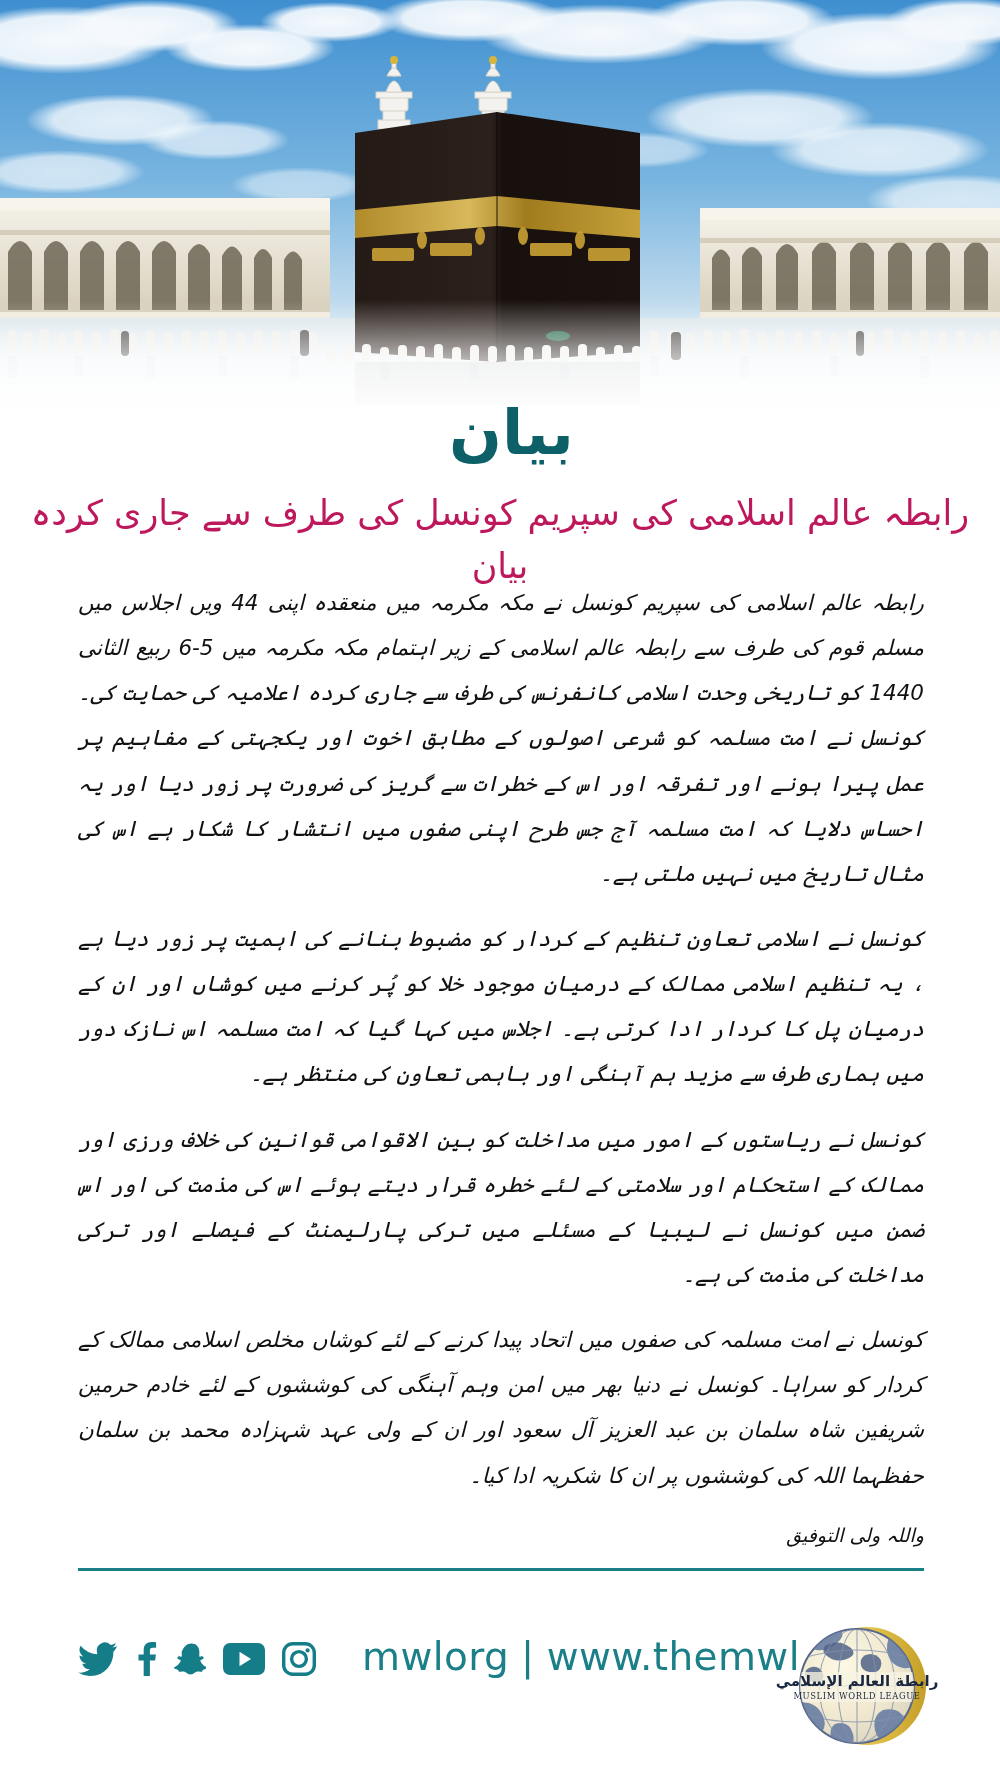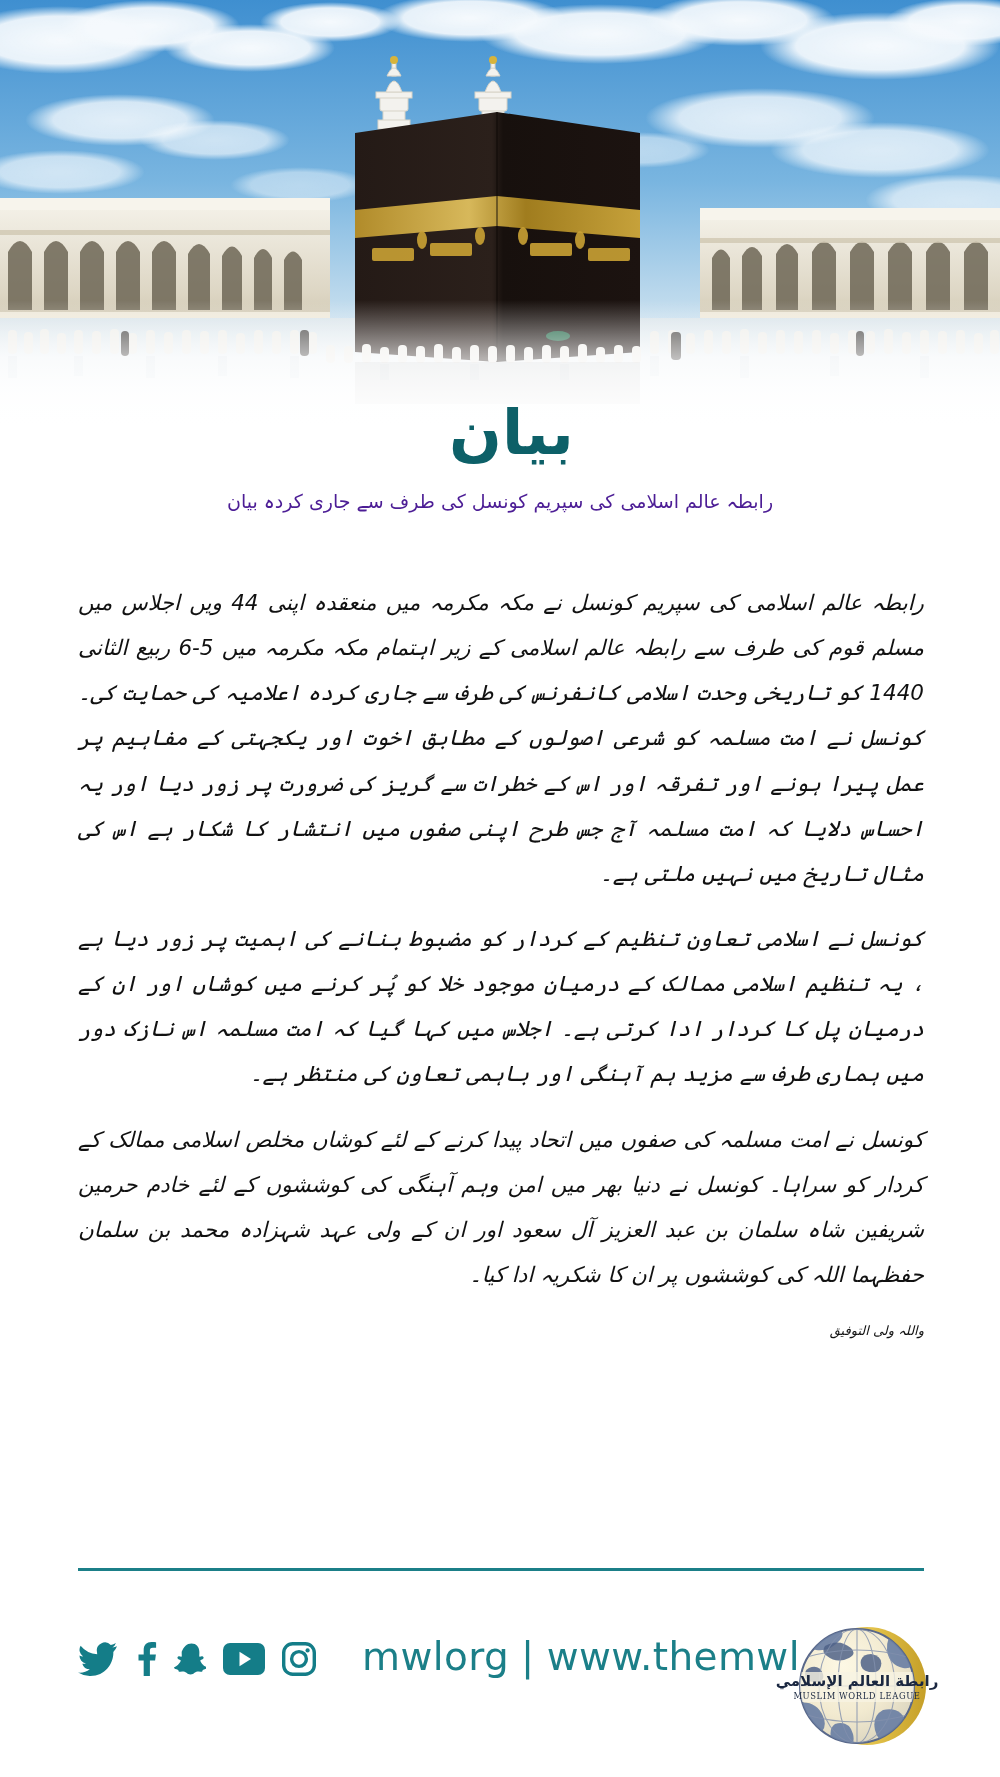--- a/index.html
+++ b/index.html
@@ -32,22 +32,22 @@
     color:#0d6068;
     font-size:62px;
     line-height:1.05;
     font-weight:700;
     direction:rtl;
     margin:0;
     font-family:"DejaVu Sans","Liberation Sans",sans-serif;
     padding-left:23px;
   }
   .sub-title{
-    color:#4c1d95;
-    font-size:19px;
+    color:#be185d;
+    font-size:35px;
     line-height:1.5;
     direction:rtl;
     margin:22px 0 0 0;
     font-weight:500;
     letter-spacing:.5px;
   }
 
   
   .body-wrap{
     position:absolute;left:78px;top:580px;width:846px;
@@ -58,21 +58,21 @@
   .para{
     font-size:21.5px;
     line-height:2.1;
     margin:0 0 20px 0;
     text-align:justify;
     text-justify:inter-word;
     direction:rtl;
   }
   .para.last{margin-bottom:26px;}
   .signoff{
-    font-size:13px;
+    font-size:19px;
     direction:rtl;
     text-align:right;
     margin:14px 0 0 0;
     color:#111;
   }
 
   
   .divider{
     position:absolute;left:78px;top:1568px;width:846px;height:3px;
     background:#1b7f88;
@@ -339,20 +339,21 @@
 </div>
 
 <div class="title-wrap">
   <h1 class="main-title">بیان</h1>
   <div class="sub-title">رابطہ عالم اسلامی کی سپریم کونسل کی طرف سے  جاری کردہ  بیان</div>
 </div>
 
 <div class="body-wrap">
   <p class="para">رابطہ عالم اسلامی کی سپریم کونسل نے مکہ مکرمہ میں منعقدہ اپنی 44 ویں اجلاس میں مسلم قوم کی طرف سے رابطہ عالم اسلامی کے زیر اہتمام  مکہ مکرمہ  میں   5-6 ربیع الثانی 1440 کو  تاریخی  وحدت اسلامی کانفرنس کی طرف سے جاری کردہ اعلامیہ کی حمایت کی۔ کونسل نے  امت مسلمہ کو شرعی اصولوں کے  مطابق  اخوت اور یکجہتی  کے مفاہیم پر عمل پیرا ہونے اور تفرقہ اور اس کے خطرات سے گریز کی ضرورت پر زور دیا اور یہ احساس دلایا کہ امت مسلمہ آج جس طرح اپنی صفوں میں انتشار کا شکار ہے  اس کی مثال تاریخ  میں نہیں ملتی ہے۔</p>
   <p class="para">کونسل نے اسلامی تعاون  تنظیم کے کردار کو مضبوط بنانے کی اہمیت پر زور دیا ہے ،  یہ  تنظیم اسلامی ممالک  کے درمیان موجود خلا کو پُر کرنے میں کوشاں اور ان کے درمیان پل کا کردار ادا کرتی ہے۔ اجلاس میں  کہا گیا کہ امت مسلمہ  اس نازک  دور میں ہماری طرف سے   مزید ہم آہنگی اور باہمی تعاون کی  منتظر ہے۔</p>
+  <p class="para">کونسل نے  ریاستوں کے امور میں مداخلت کو بین الاقوامی قوانین کی خلاف ورزی اور ممالک کے استحکام اور سلامتی کے لئے خطرہ قرار دیتے ہوئے اس کی مذمت کی اور اس ضمن میں کونسل نے لیبیا کے مسئلے میں ترکی  پارلیمنٹ کے فیصلے اور ترکی  مداخلت کی مذمت کی ہے۔</p>
   <p class="para last">کونسل نے امت مسلمہ کی صفوں میں اتحاد پیدا کرنے کے لئے کوشاں مخلص اسلامی ممالک کے کردار کو سراہا۔ کونسل نے دنیا بھر میں امن  وہم آہنگی کی کوششوں کے لئے  خادم حرمین شریفین شاہ سلمان بن عبد العزیز آل سعود اور ان کے ولی عہد شہزادہ محمد بن سلمان حفظہما اللہ کی  کوششوں  پر ان کا شکریہ ادا کیا۔</p>
   <p class="signoff">واللہ ولی التوفیق</p>
 </div>
 
 <div class="divider"></div>
 
 <div class="footer">
 
   <div class="social">
     <a href="#" title="Twitter">

